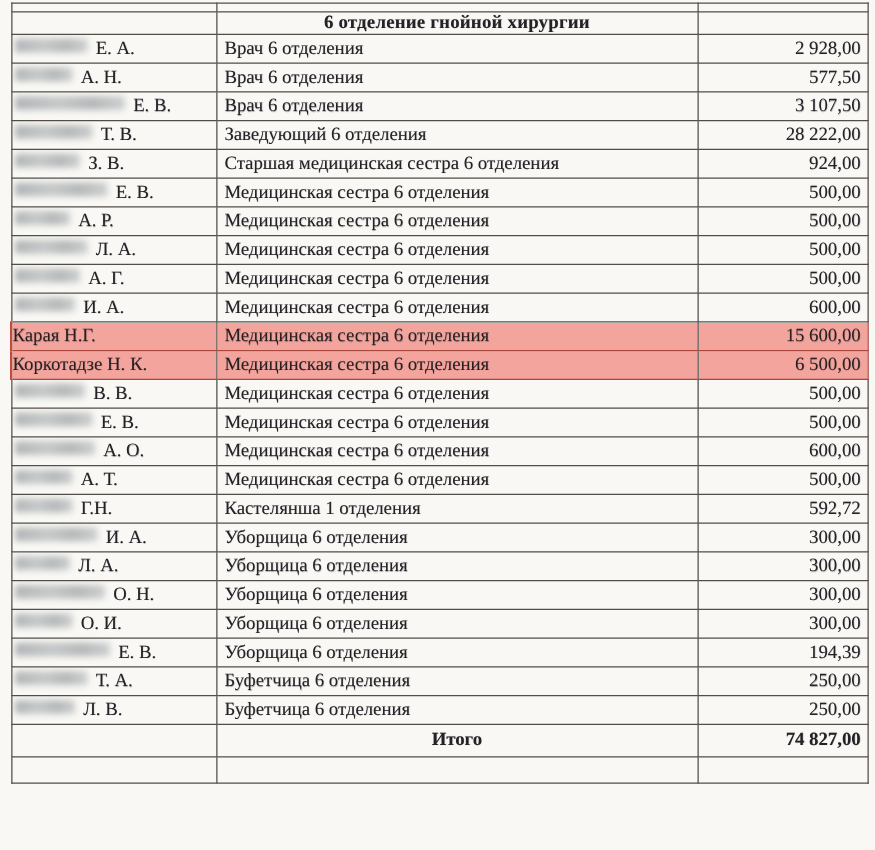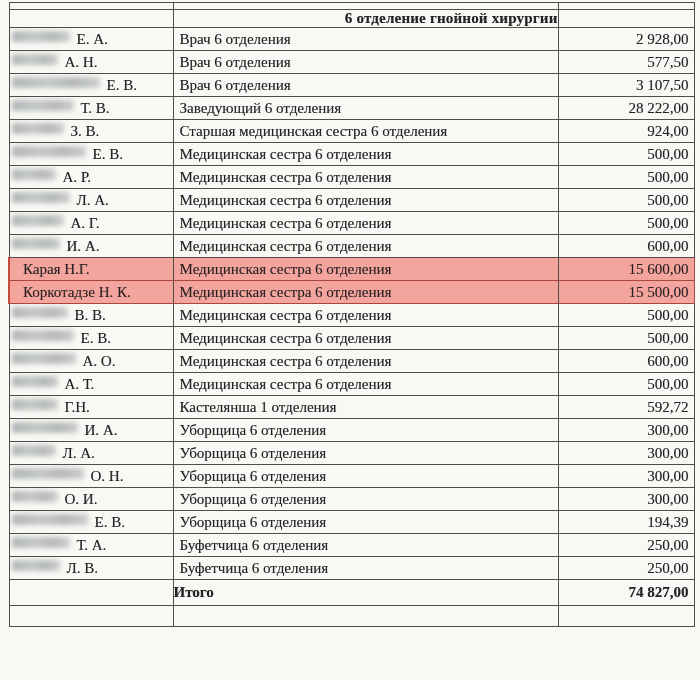--- a/index.html
+++ b/index.html
@@ -32,55 +32,55 @@
     font-size: 15px;
     color: #232226;
     white-space: nowrap;
     overflow: hidden;
     text-shadow: 0.3px 0.3px 0.6px rgba(70,70,80,0.45);
   }
   tr.partial-top td { height: 6px; }
   tr.section-header-row td { height: 14px; }
   .section-title {
     font-weight: bold;
-    text-align: right;
+    text-align: center;
     font-size: 15px;
     letter-spacing: 0.2px;
   }
   .name-wrap {
     display: flex;
     align-items: flex-start;
     gap: 7px;
     padding-left: 2px;
   }
   .blur-blob {
     flex: none;
     height: 11px;
     border-radius: 2px;
     background: linear-gradient(90deg, #9fa4a8, #b8bcbe 40%, #a4a8ab 70%, #c2c5c6);
     filter: blur(2.4px);
     opacity: 0.8;
   }
-  .name-text { padding-left: 13px; }
+  .name-text { padding-left: 0; }
   .pos-cell { padding-left: 6px; }
   .amount-cell {
     text-align: right;
     padding-right: 5px;
     font-family: Liberation Serif, serif;
   }
   tr.highlight td {
     background: var(--highlight, #f2a49d);
     border-top: 1.5px solid #a8473e;
     border-bottom: 1.5px solid #a8473e;
     color: #2a1f20;
   }
   tr.highlight td:first-child { border-left: 2px solid #c44a3c; }
   tr.highlight td:last-child  { border-right: 1.6px solid #a8473e; }
   tr.total-row td { height: 25px; font-weight: bold; }
-  .total-label { text-align: left; font-weight: bold; }
+  .total-label { text-align: center; font-weight: bold; }
   tr.partial-bottom td { height: 20px; }
 </style>
 </head>
 <body>
 
 <div class="page">
   <table class="doc-table">
     <colgroup>
       <col class="c1">
       <col class="c2">
@@ -200,21 +200,21 @@
           <td class="amount-cell">600,00</td>
         </tr>
         <tr class="highlight">
           <td><span class="name-text">Карая Н.Г.</span></td>
           <td class="pos-cell">Медицинская сестра 6 отделения</td>
           <td class="amount-cell">15 600,00</td>
         </tr>
         <tr class="highlight">
           <td><span class="name-text">Коркотадзе Н. К.</span></td>
           <td class="pos-cell">Медицинская сестра 6 отделения</td>
-          <td class="amount-cell">15 500,00</td>
+          <td class="amount-cell">6 500,00</td>
         </tr>
         <tr>
           <td>
             <div class="name-wrap">
               <span class="blur-blob" style="width: 56px;"></span>
               <span>В. В.</span>
             </div>
           </td>
           <td class="pos-cell">Медицинская сестра 6 отделения</td>
           <td class="amount-cell">500,00</td>

